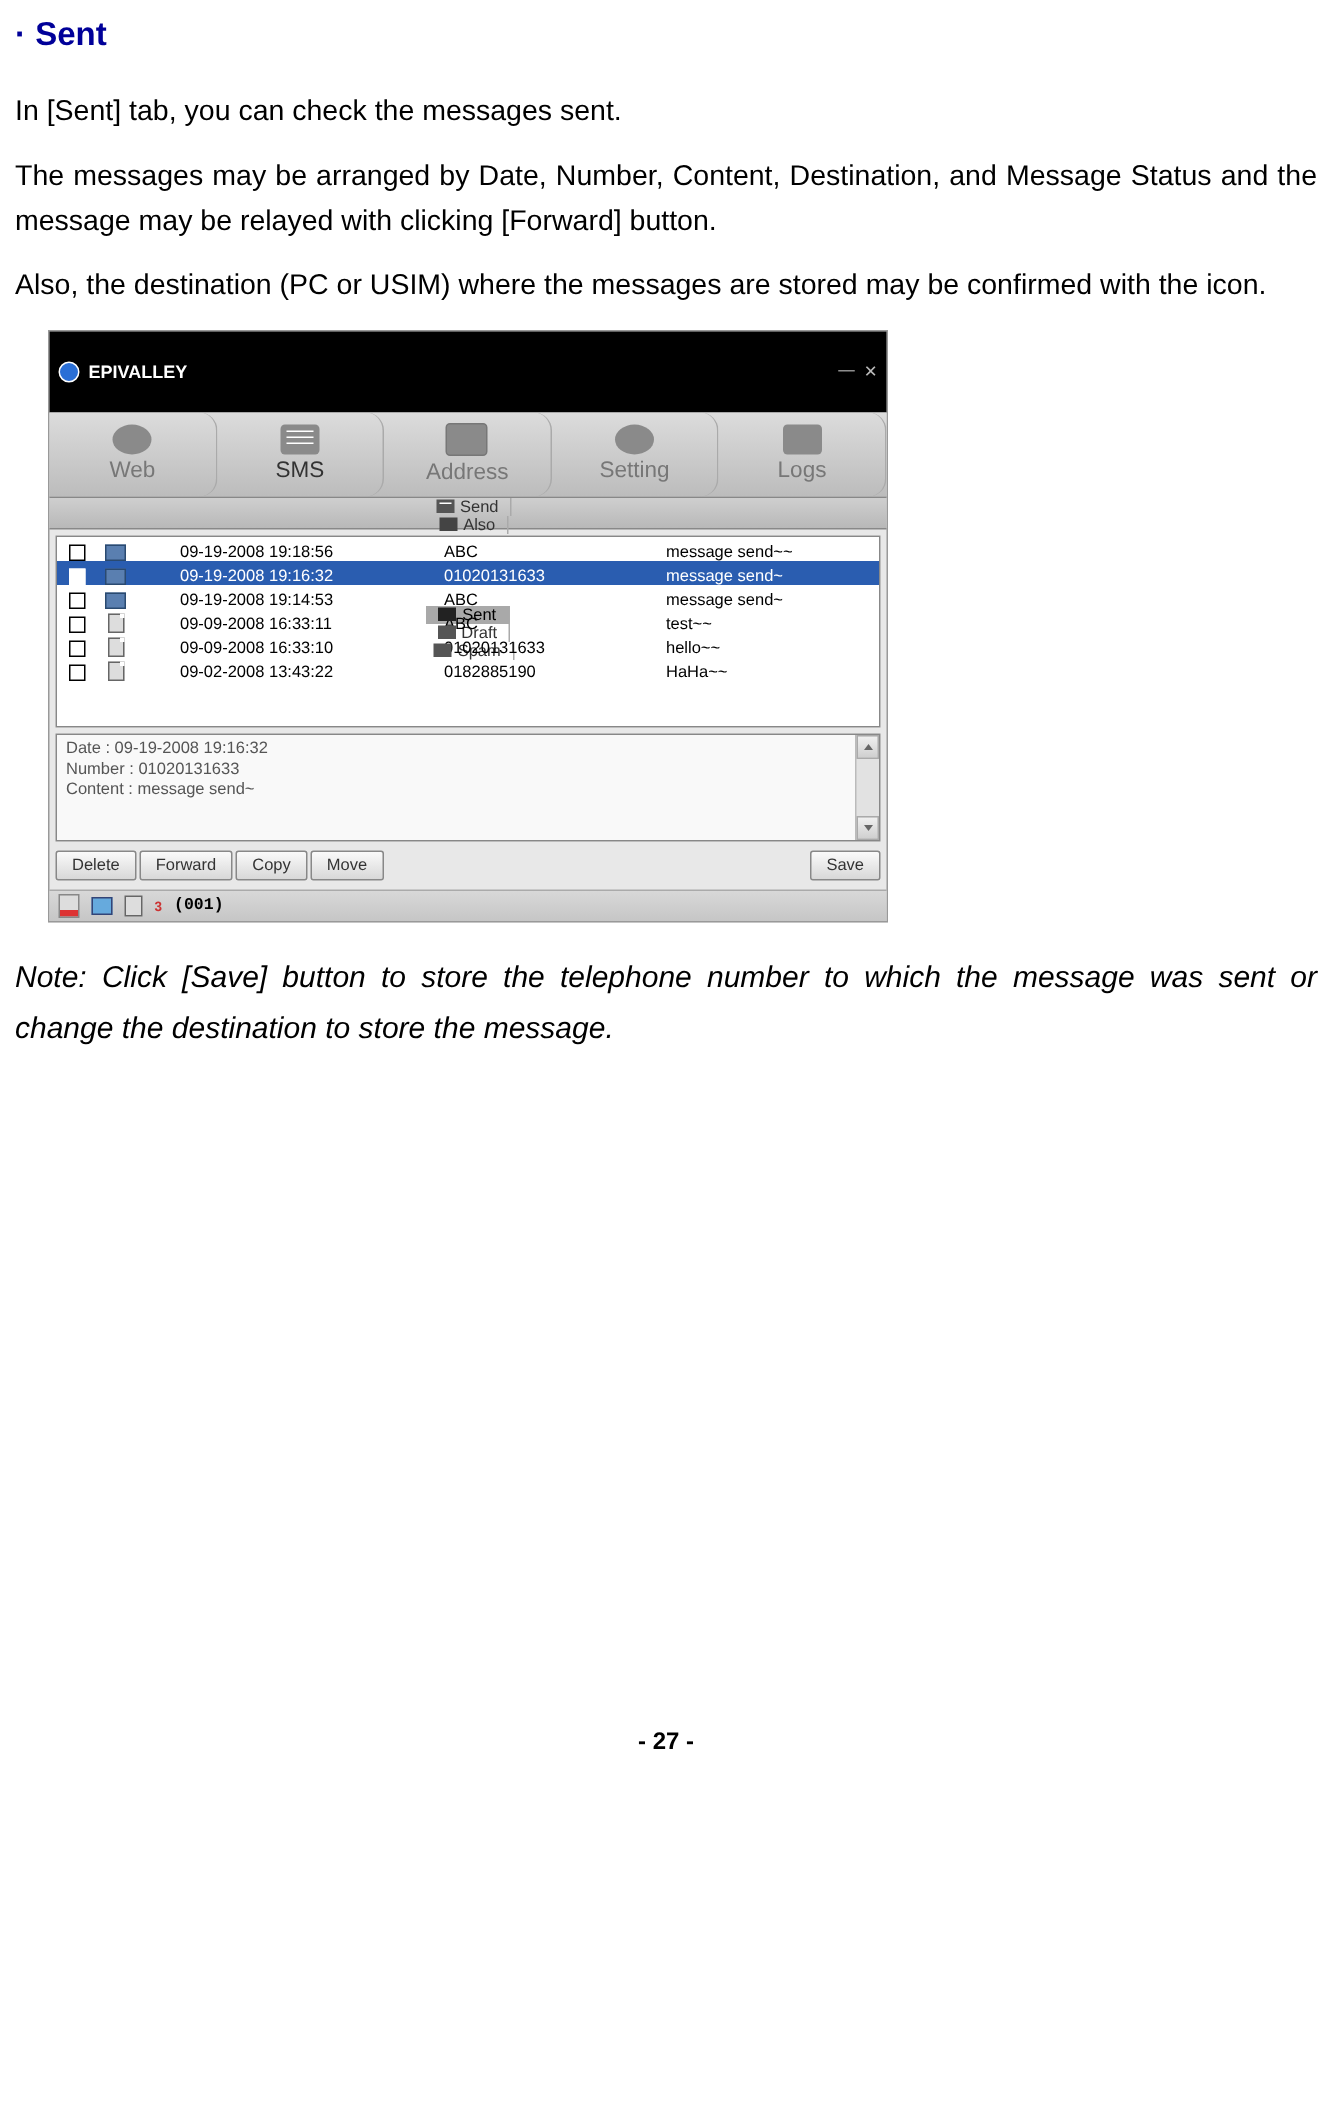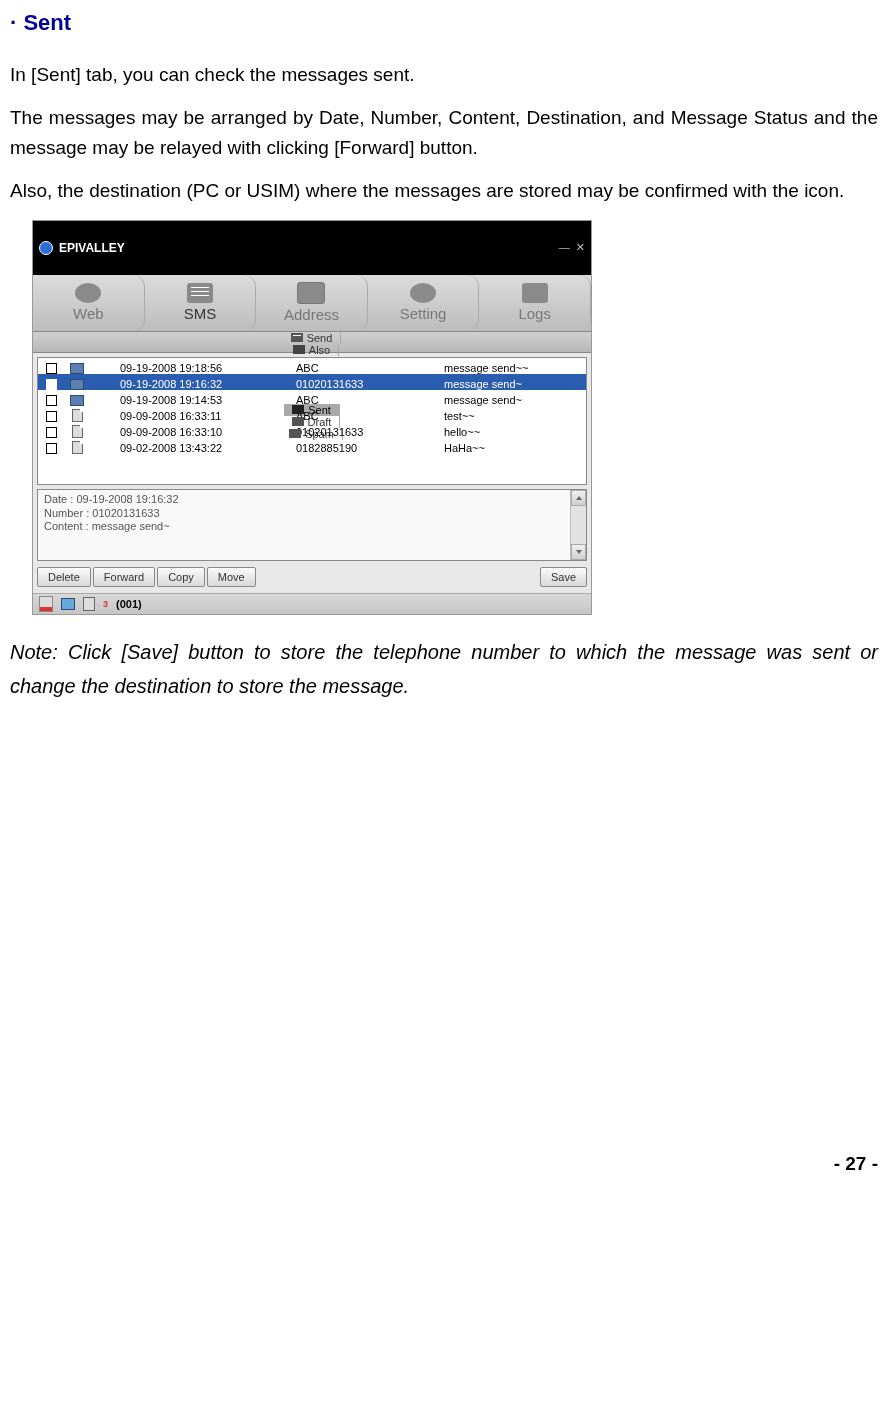--- a/index.html
+++ b/index.html
@@ -25,23 +25,23 @@
     text-align: justify;
   }
   .note {
     font-style: italic;
     font-size: 20px;
     line-height: 1.7;
     text-align: justify;
     margin-top: 20px;
   }
   .footer {
-    text-align: right;
+    text-align: center;
     font-weight: bold;
-    font-size: 19px;
+    font-size: 16px;
     margin-top: 450px;
   }
 
   .app-window {
     width: 558px;
     margin: 14px 0 6px 22px;
     background: #e8e8e8;
     border: 1px solid #999;
     font-family: Tahoma, Arial, sans-serif;
     font-size: 11px;
@@ -208,21 +208,21 @@
 
   .statusbar{
     background: linear-gradient(#d8d8d8,#c6c6c6);
     height:20px; display:flex; align-items:center; gap:8px; padding:0 6px;
     border-top:1px solid #aaa; font-size:11px;
   }
   .st-ico{width:12px;height:14px;display:inline-block;}
   .sig{background:linear-gradient(to top,#d33 30%,#ddd 30%);border:1px solid #888;}
   .simst{width:12px;height:10px;background:#6ad;border:1px solid #347;}
   .cardst{width:10px;height:12px;background:#ddd;border:1px solid #666;}
-  .st-count{font-weight:bold;}
+  .st-count{font-weight:bold;font-family:Liberation Mono, monospace;}
 </style>
 </head>
 <body>
 
 <div class="heading">· Sent</div>
 
 <div class="para">In [Sent] tab, you can check the messages sent.</div>
 <div class="para">The messages may be arranged by Date, Number, Content, Destination, and Message Status and the message may be relayed with clicking [Forward] button.</div>
 <div class="para">Also, the destination (PC or USIM) where the messages are stored may be confirmed with the icon.</div>
 

